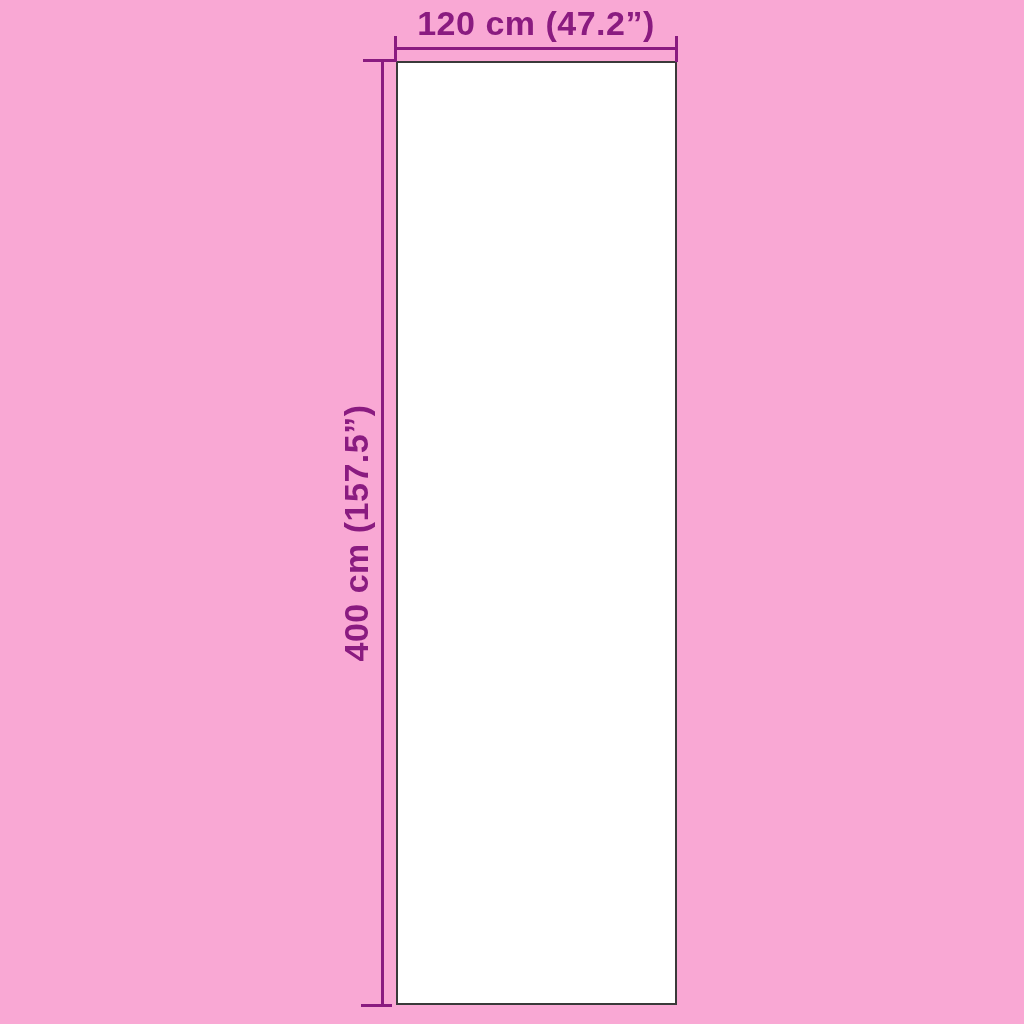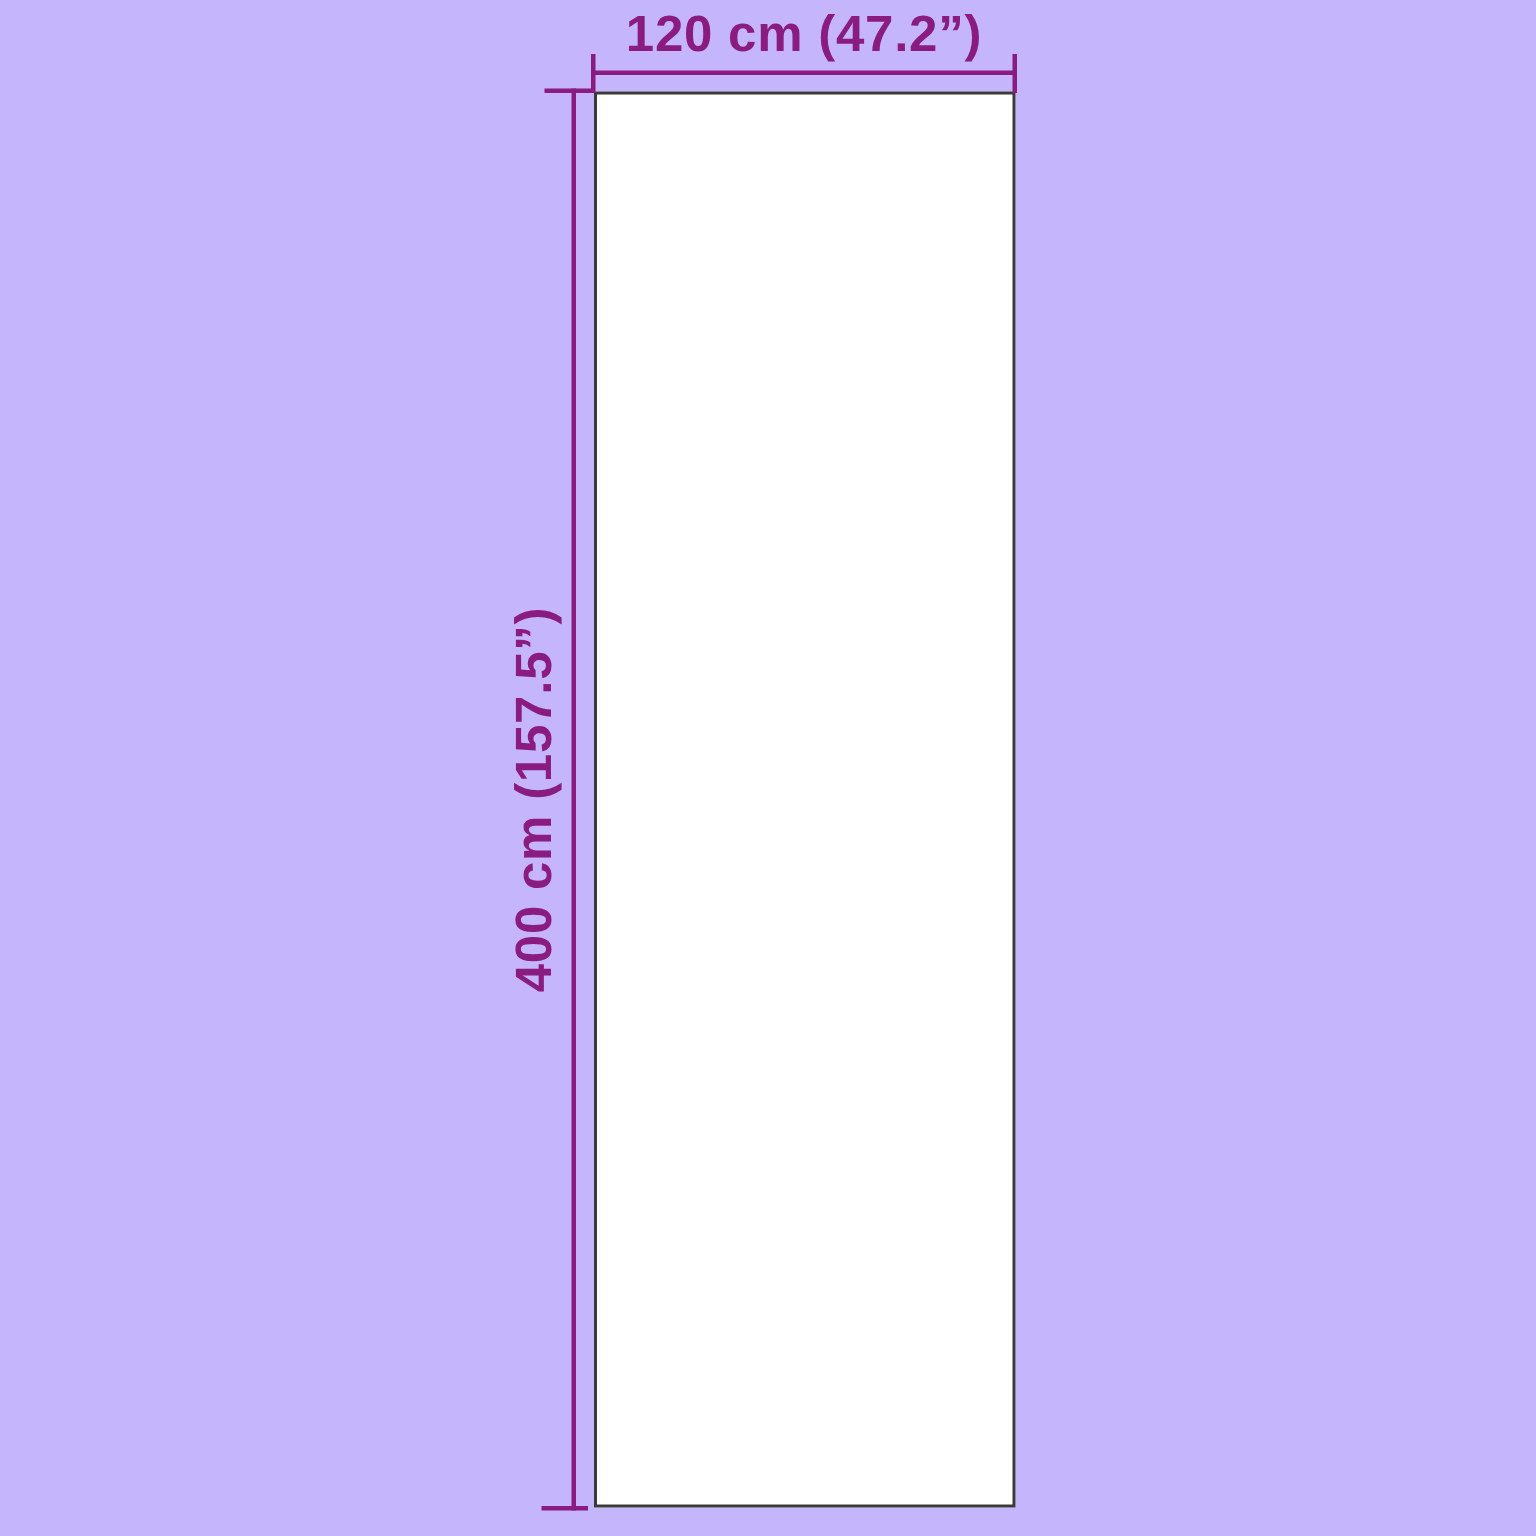--- a/index.html
+++ b/index.html
@@ -5,21 +5,21 @@
   * { box-sizing: border-box; }
   html, body {
     margin: 0;
     padding: 0;
     background: #ffffff;
   }
   .canvas {
     position: relative;
     width: 1024px;
     height: 1024px;
-    background: #c4b5fd;
+    background: #f9a8d4;
     overflow: hidden;
     font-family: "Liberation Sans", sans-serif;
   }
   .product-rect {
     position: absolute;
     left: 396px;
     top: 61px;
     width: 281px;
     height: 944px;
     border: 2px solid #3a3a3a;

